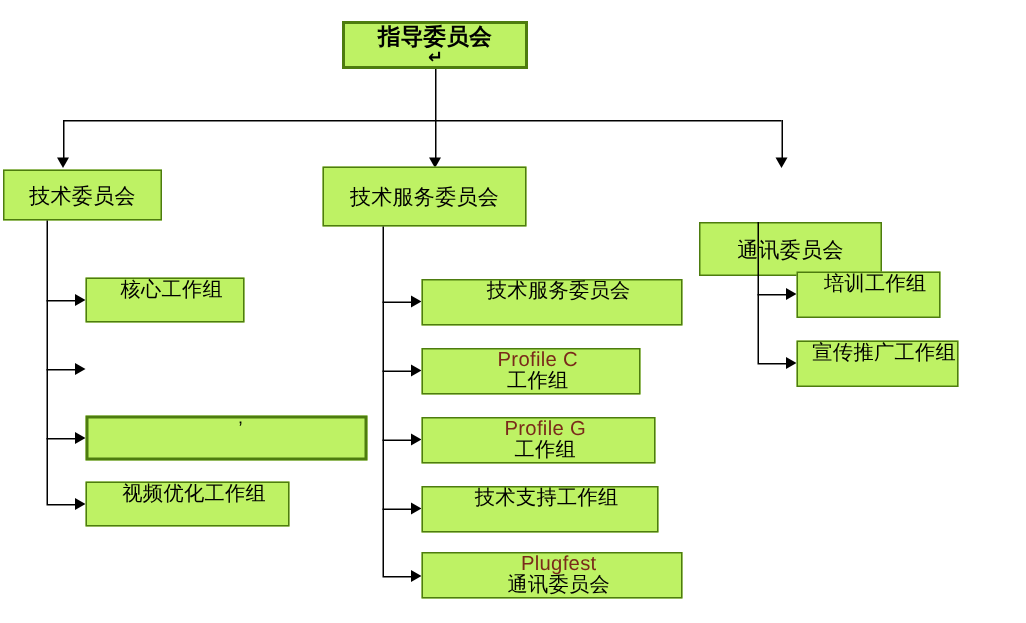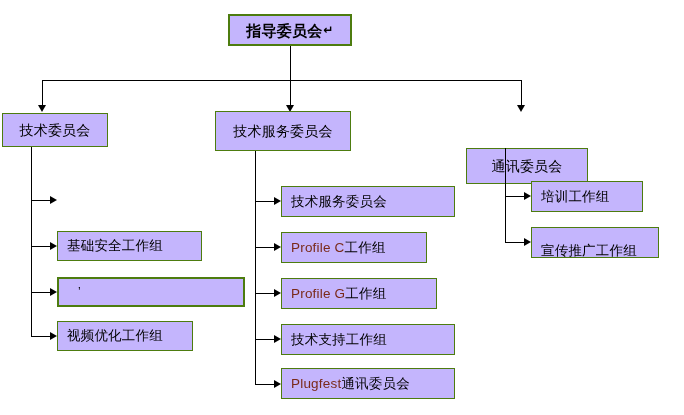--- a/index.html
+++ b/index.html
@@ -15,29 +15,30 @@
     width: 684px;
     height: 415px;
     background: #ffffff;
     overflow: hidden;
   }
   
   .node {
     position: absolute;
     box-sizing: border-box;
     border: 1px solid #4d7c0f;
-    background: #c4b5fd;
+    background: #bef264;
     display: flex;
     align-items: center;
     justify-content: center;
     font-size: 14px;
     line-height: 1;
     color: #000000;
     white-space: nowrap;
     letter-spacing: 0.2px;
+    flex-direction: column;
   }
   .node.root {
     border-width: 2px;
     font-weight: bold;
     font-size: 15px;
   }
   .node.level2 {
     font-size: 14px;
   }
   .node.leaf {
@@ -131,24 +132,24 @@
 
   <div class="hline" style="left:31px; top:246px; width:20px;"></div>
   <div class="arrow-right" style="left:50px; top:242px;"></div>
 
   <div class="hline" style="left:31px; top:292px; width:20px;"></div>
   <div class="arrow-right" style="left:50px; top:288px;"></div>
 
   <div class="hline" style="left:31px; top:336px; width:20px;"></div>
   <div class="arrow-right" style="left:50px; top:332px;"></div>
 
-
-  <div class="node leaf" style="left:57px; top:231px; width:145px; height:30px;">
-    <span>基础安全工作组</span>
-  </div>
+  <div class="node leaf" style="left:57px; top:185px; width:106px; height:30px;">
+    <span>核心工作组</span>
+  </div>
+
 
   <div class="node leaf thick" style="left:57px; top:277px; width:188px; height:30px;">
       <span class="trail-mark">’</span>
   </div>
 
   <div class="node leaf" style="left:57px; top:321px; width:136px; height:30px;">
     <span>视频优化工作组</span>
   </div>
 
   <div class="vline" style="left:255px; top:151px; height:233px;"></div>
@@ -175,38 +176,38 @@
   <div class="node leaf" style="left:281px; top:232px; width:146px; height:31px;">
     <span class="latin">Profile C</span>
       <span> 工作组</span>
   </div>
 
   <div class="node leaf" style="left:281px; top:278px; width:156px; height:31px;">
     <span class="latin">Profile G</span>
       <span> 工作组</span>
   </div>
 
-  <div class="node leaf" style="left:281px; top:324px; width:174px; height:31px;">
+  <div class="node leaf" style="left:281px; top:324px; width:158px; height:31px;">
     <span>技术支持工作组</span>
   </div>
 
   <div class="node leaf" style="left:281px; top:368px; width:174px; height:31px;">
     <span class="latin">Plugfest</span>
       <span>通讯委员会</span>
   </div>
 
   <div class="vline" style="left:505px; top:148px; height:94px;"></div>
 
   <div class="hline" style="left:505px; top:196px; width:20px;"></div>
   <div class="arrow-right" style="left:524px; top:192px;"></div>
 
   <div class="hline" style="left:505px; top:242px; width:20px;"></div>
   <div class="arrow-right" style="left:524px; top:238px;"></div>
 
-  <div class="node leaf" style="left:531px; top:181px; width:112px; height:31px;">
+  <div class="node leaf" style="left:531px; top:181px; width:96px; height:31px;">
     <span>培训工作组</span>
   </div>
 
-  <div class="node leaf" style="left:531px; top:227px; width:128px; height:31px;align-items:flex-end;">
+  <div class="node leaf" style="left:531px; top:227px; width:108px; height:31px;">
     <span>宣传推广工作组</span>
   </div>
 
 </div>
 
 </body></html>

